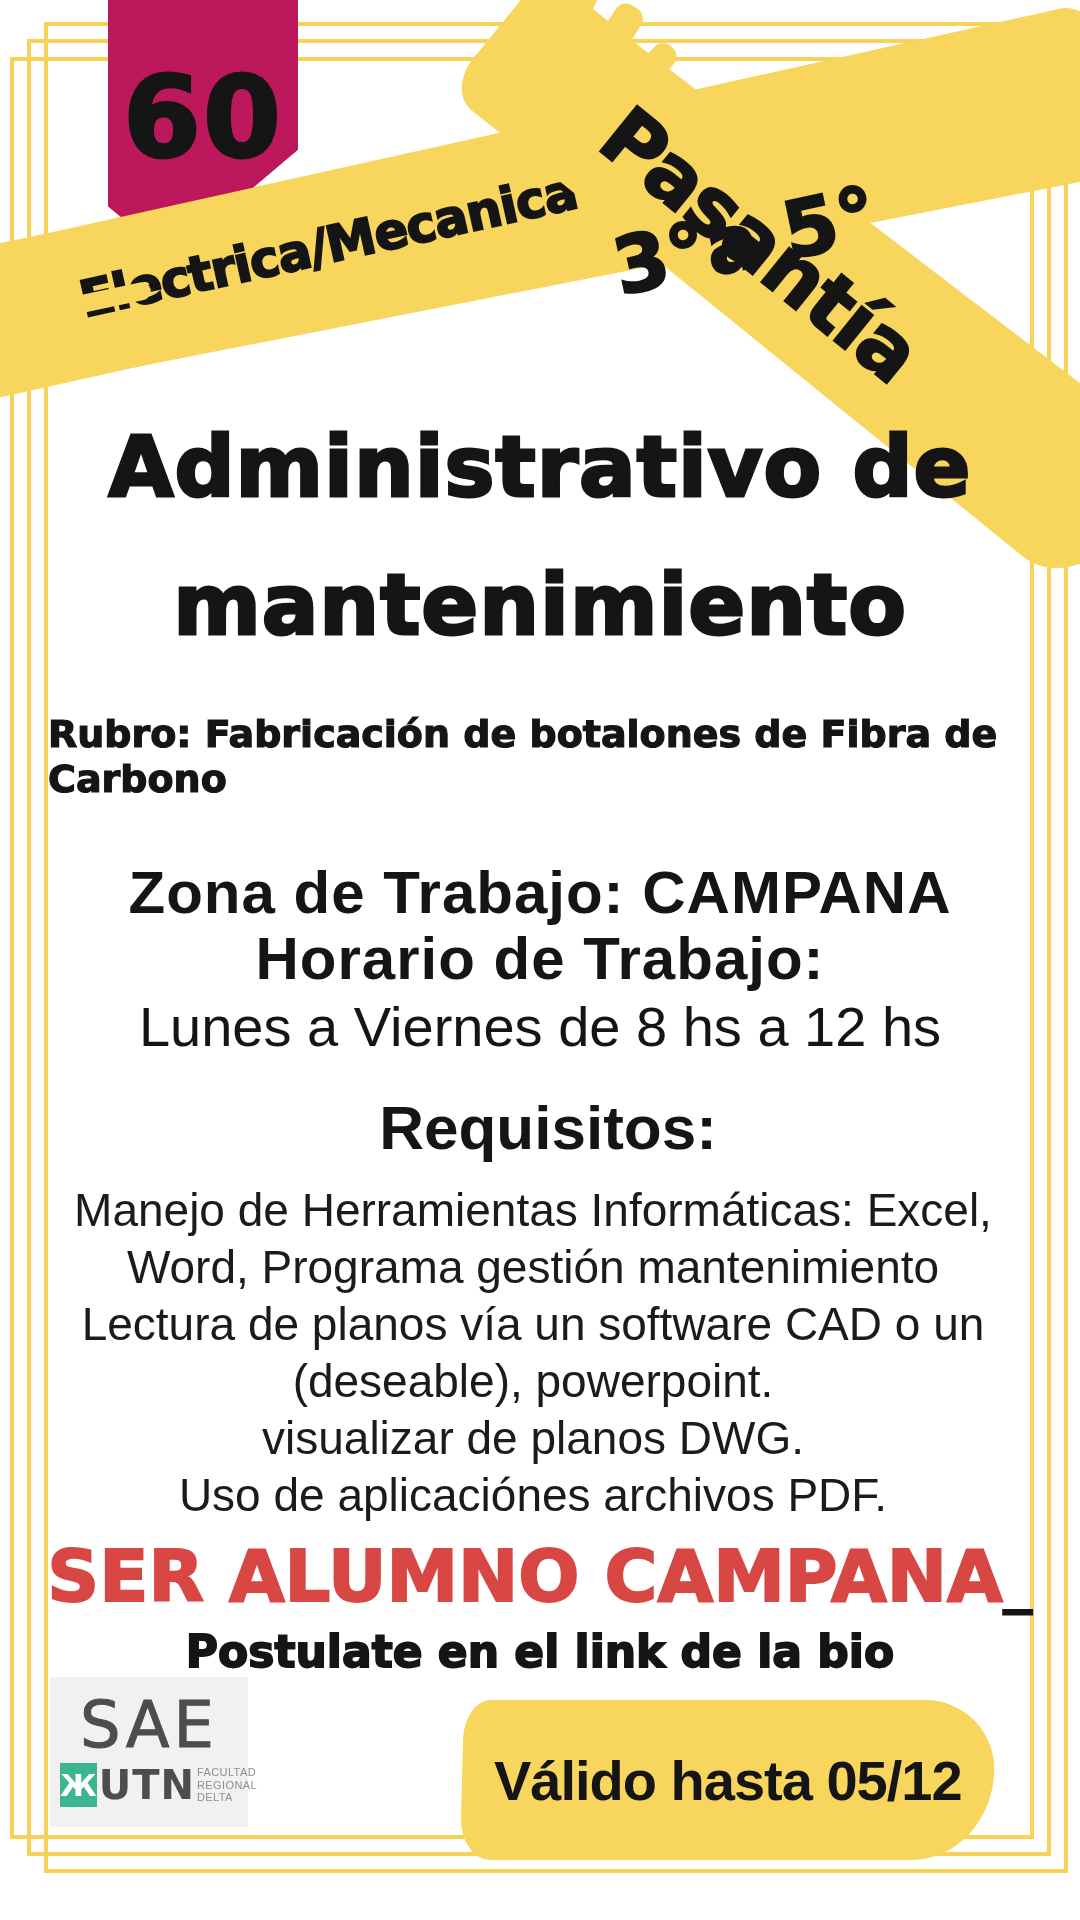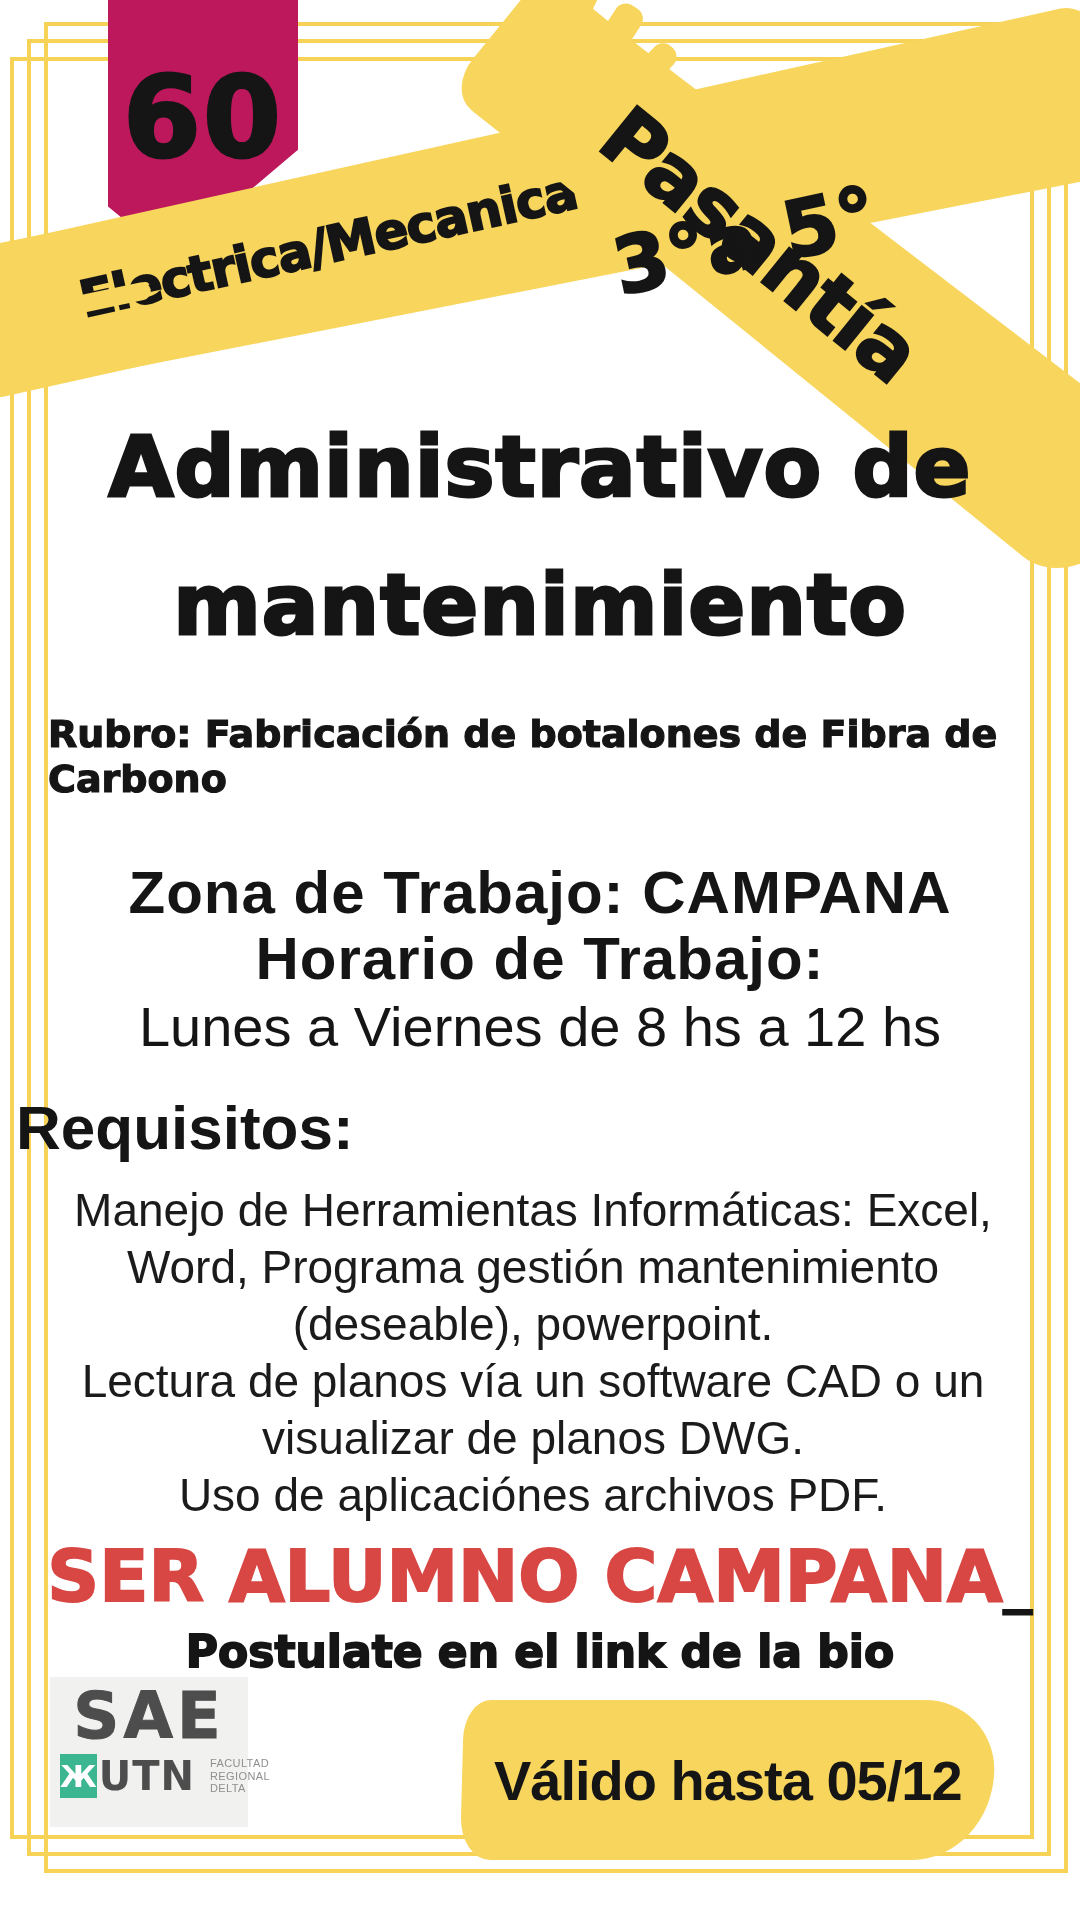--- a/index.html
+++ b/index.html
@@ -50,39 +50,39 @@
   .grades{position:absolute;left:612px;top:196px;z-index:4;font-size:78px;
     transform:rotate(-12deg);-webkit-text-stroke:2.5px currentColor;white-space:nowrap;}
   
   .title{position:absolute;left:0;right:0;top:398px;z-index:4;text-align:center;
     font-size:84px;line-height:138px;letter-spacing:1px;-webkit-text-stroke:3px currentColor;}
   .rubro{position:absolute;left:48px;right:40px;top:712px;z-index:4;
     font-size:38px;line-height:45px;-webkit-text-stroke:1.2px currentColor;}
   .work{position:absolute;left:0;right:0;top:860px;z-index:4;text-align:center;}
   .work .strong{font-size:60px;font-weight:bold;line-height:66px;letter-spacing:1px;text-align:center;}
   .work .plain{font-size:56px;font-weight:normal;line-height:70px;letter-spacing:0;}
-  .req-heading{position:absolute;left:0;right:0;top:1092px;z-index:4;
+  .req-heading{position:absolute;left:0;right:0;top:1092px;z-index:4;text-align:center;
     font-size:62px;font-weight:bold;letter-spacing:0;padding-left:16px;}
   .req-lines{position:absolute;left:30px;right:44px;top:1182px;z-index:4;text-align:center;
     font-size:46px;line-height:57px;color:#1b1b1b;}
   .alumno{position:absolute;left:0;right:0;top:1534px;z-index:4;text-align:center;
     font-size:72px;color:#D84743;-webkit-text-stroke:2px currentColor;letter-spacing:0;white-space:nowrap;}
   .alumno .mark{color:#151515;font-size:60px;-webkit-text-stroke:1px #151515;}
   .postulate{position:absolute;left:0;right:0;top:1626px;z-index:4;text-align:center;
     font-size:44px;-webkit-text-stroke:1.8px currentColor;}
   
   .logo{position:absolute;left:50px;top:1677px;width:198px;height:150px;background:#F1F1EF;z-index:4;}
-  .logo .sae{font-family:"DejaVu Sans",sans-serif;font-weight:bold;font-size:64px;line-height:70px;
-    color:#4D4D4D;text-align:center;letter-spacing:4px;-webkit-text-stroke:1px #4D4D4D;margin-top:4px;}
+  .logo .sae{font-family:"DejaVu Sans",sans-serif;font-weight:normal;font-size:64px;line-height:70px;
+    color:#4D4D4D;text-align:center;letter-spacing:4px;-webkit-text-stroke:1px #4D4D4D;margin-top:13px;}
   .logo .row{display:flex;align-items:center;padding-left:10px;margin-top:2px;}
   .utn-square{width:44px;height:44px;background:#3CB690;display:flex;align-items:center;justify-content:center;
     color:#ffffff;font-family:"DejaVu Sans",sans-serif;font-weight:bold;font-size:30px;}
   .utn-word{font-family:"DejaVu Sans",sans-serif;font-weight:bold;font-size:40px;color:#4D4D4D;
     margin-left:2px;letter-spacing:1px;}
-  .faculty{display:flex;flex-direction:column;margin-left:15px;font-size:11px;line-height:12.5px;
+  .faculty{display:flex;flex-direction:column;margin-left:2px;font-size:11px;line-height:12.5px;
     color:#8F8F8F;letter-spacing:0.4px;}
   
   .badge{position:absolute;left:462px;top:1700px;width:532px;height:160px;background:#F8D55C;z-index:4;
     border-radius:30px 80px 90px 34px / 44px 80px 100px 48px;transform:skewX(-1.5deg);
     display:flex;align-items:center;justify-content:center;}
   .badge .txt{font-size:56px;font-weight:bold;letter-spacing:-1px;transform:skewX(1.5deg);}
 </style>
 </head>
 <body>
 
@@ -129,22 +129,22 @@
   <div class="work">
     <div class="strong">Zona de Trabajo: CAMPANA</div>
     <div class="strong">Horario de Trabajo:</div>
     <div class="plain">Lunes a Viernes de 8 hs a 12 hs</div>
   </div>
 
   <div class="req-heading">Requisitos:</div>
   <div class="req-lines">
     <div>Manejo de Herramientas Informáticas: Excel,</div>
     <div>Word, Programa gestión mantenimiento</div>
+    <div>Lectura de planos vía un software CAD o un</div>
     <div>(deseable), powerpoint.</div>
-    <div>Lectura de planos vía un software CAD o un</div>
     <div>visualizar de planos DWG.</div>
     <div>Uso de aplicaciónes archivos PDF.</div>
   </div>
 
   <div class="alumno chunky">
     <span>SER ALUMNO CAMPANA</span><span class="mark">_</span>
   </div>
 
   <div class="postulate chunky">Postulate en el link de la bio</div>
 

